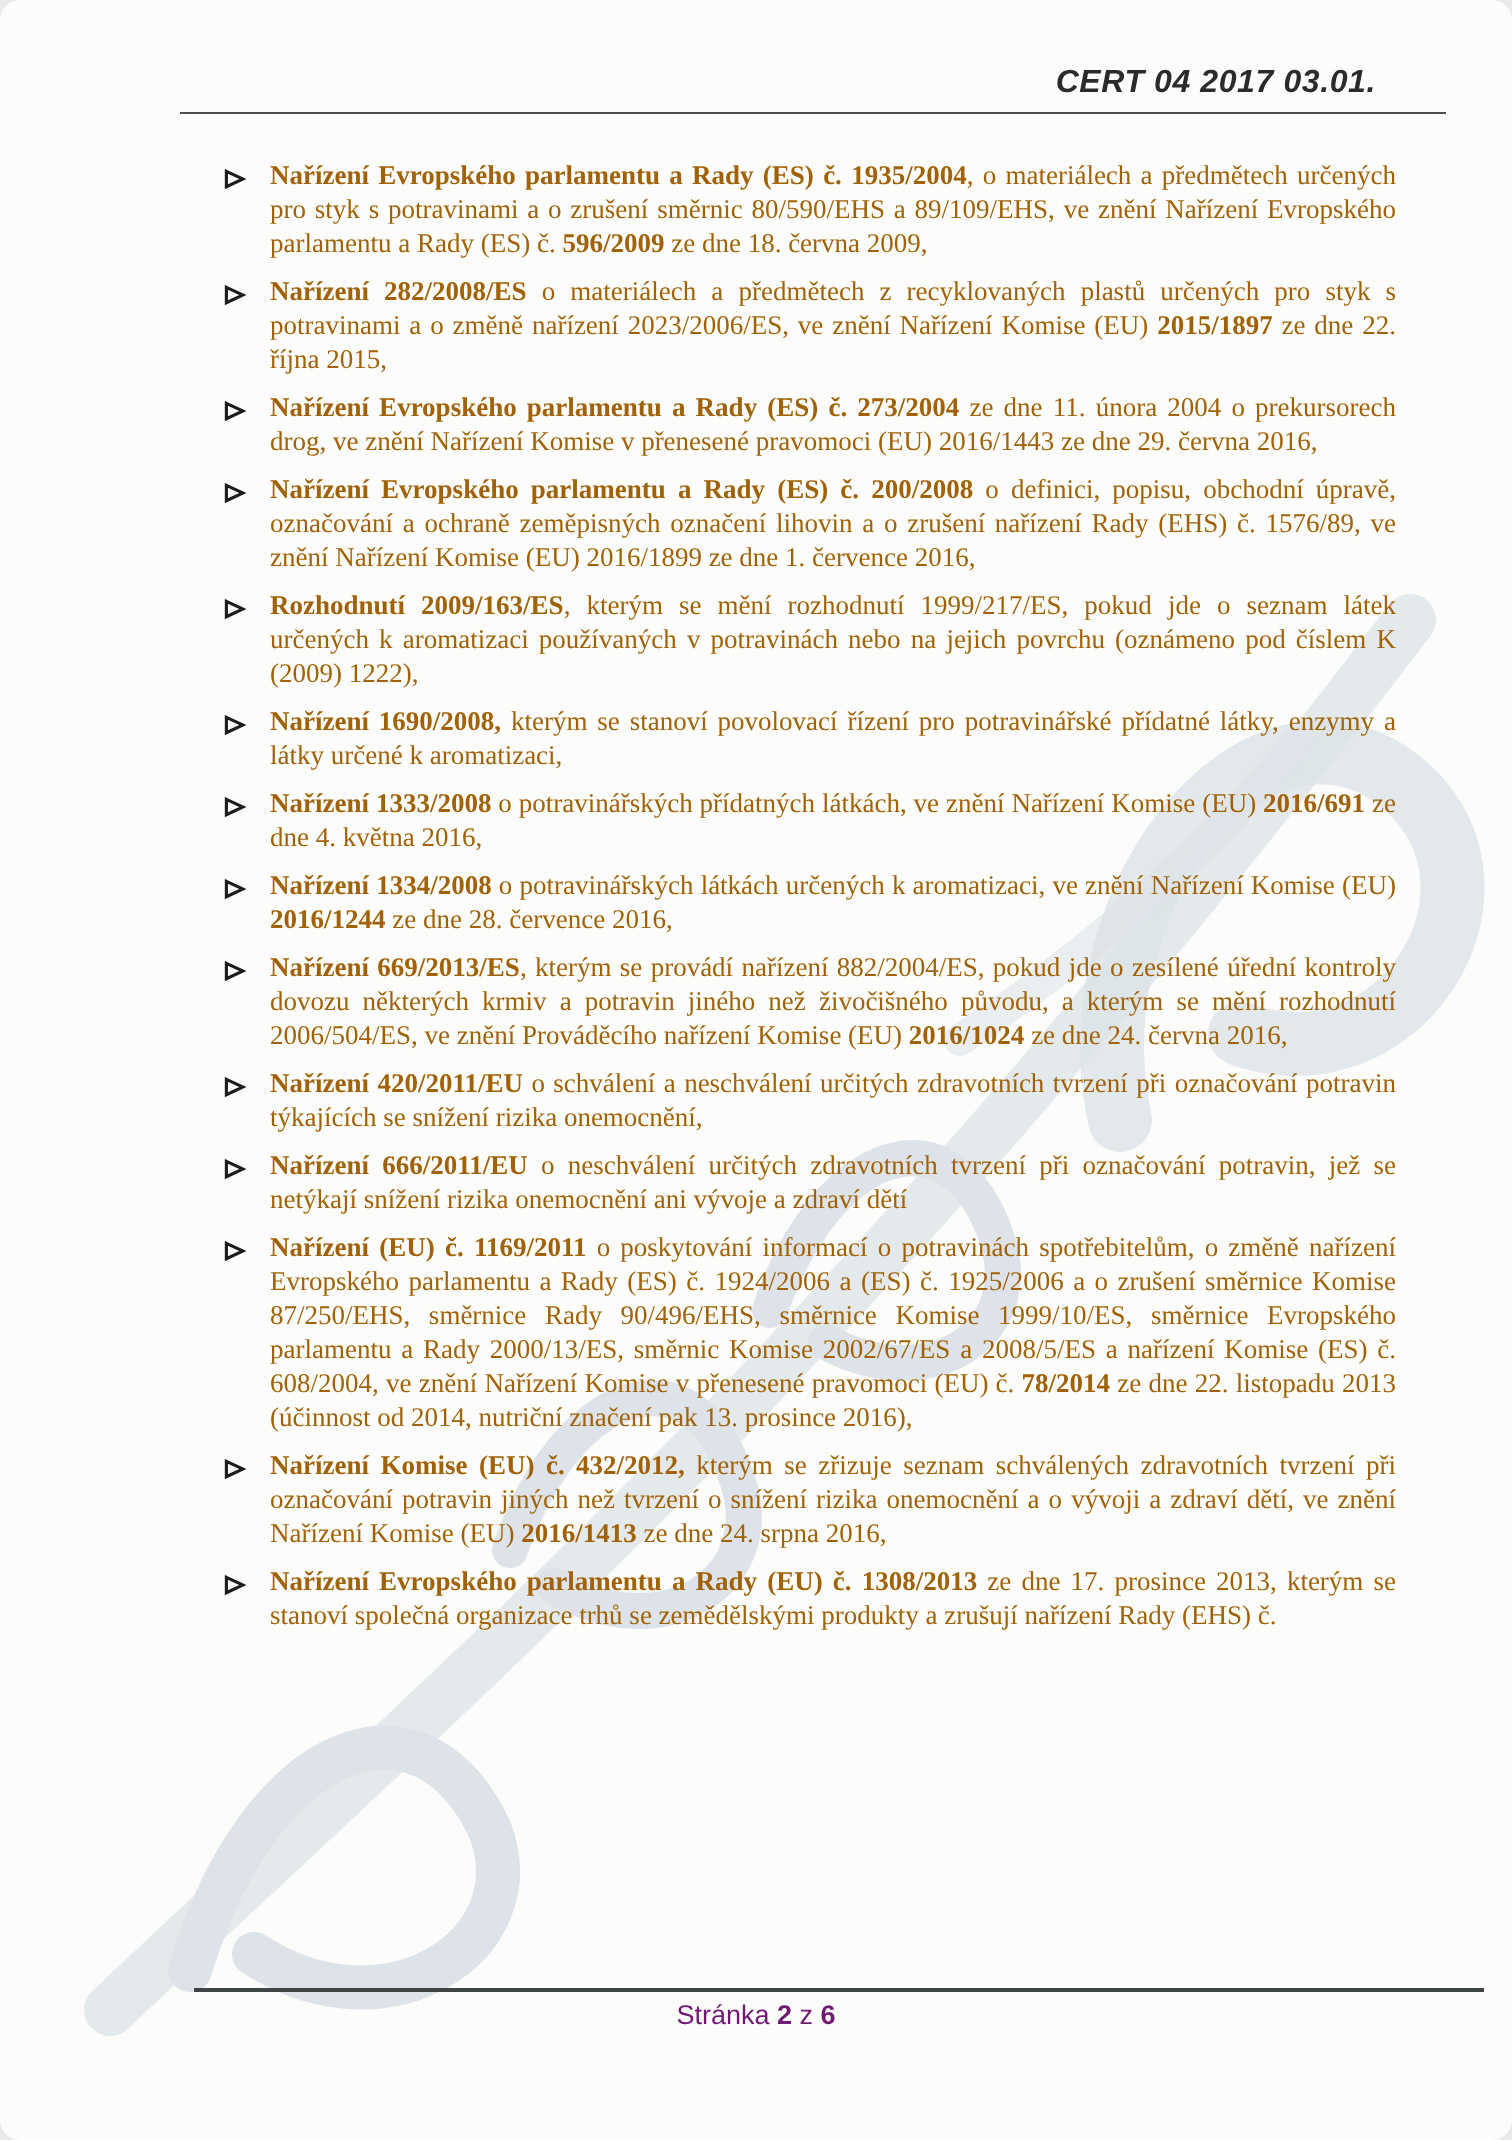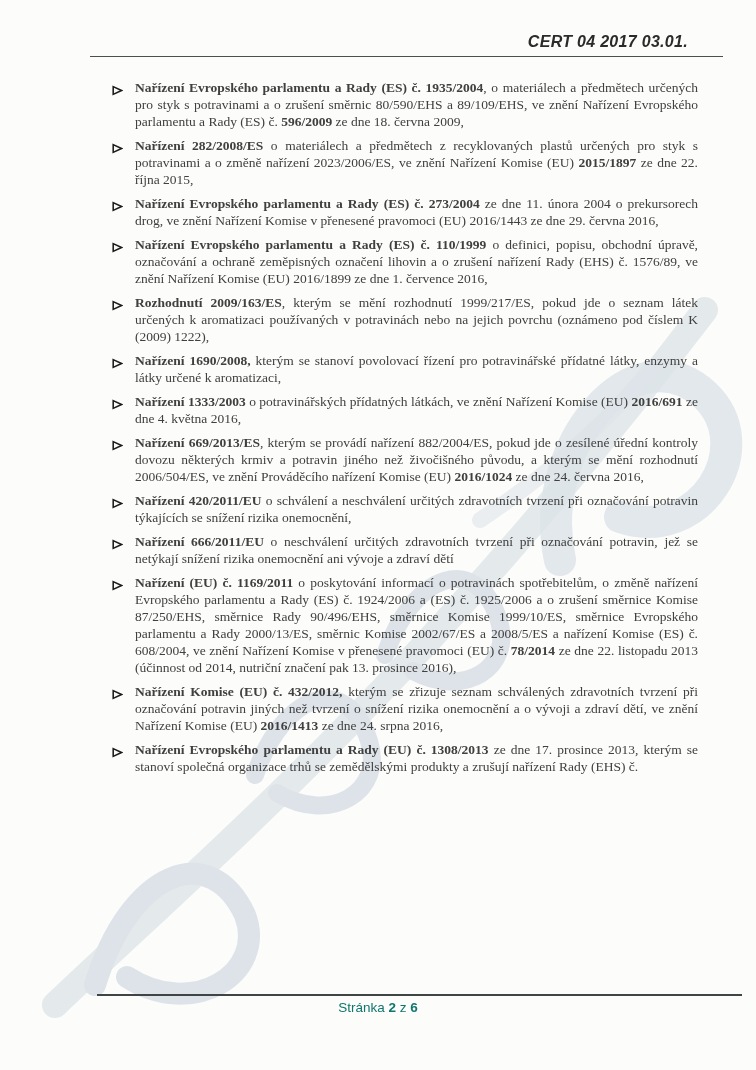--- a/index.html
+++ b/index.html
@@ -7,20 +7,21 @@
     width:756px;height:1070px;
     background:#e9e9e9;
     font-family:"Liberation Serif", serif;
   }
   .page{
     position:relative;
     width:756px;height:1070px;
     background:#fcfcfa;
     overflow:hidden;
     color:#1e1e1e;
+    border-radius:10px;
   }
   
   .watermark{
     position:absolute;inset:0;
     pointer-events:none;
     z-index:0;
   }
   
   .header-code{
     position:absolute;
@@ -55,38 +56,38 @@
   }
   .bullet{
     flex:0 0 23px;
     padding-top:3px;
   }
   .text{
     flex:1;
     font-size:13.5px;
     line-height:17px;
     text-align:justify;
-    color:#404040;
+    color:#a16207;
   }
   .text b{font-weight:700;}
   
   .footer-rule{
     position:absolute;
     left:97px;right:14px;top:994px;
     height:0;
     border-top:2px solid #3f4444;
     z-index:2;
   }
   .footer-text{
     position:absolute;
     top:1000px;left:0;right:0;
     text-align:center;
     font-family:"Liberation Sans", sans-serif;
     font-size:13.5px;
-    color:#0f766e;
+    color:#701a75;
     z-index:2;
   }
   .footer-text b{font-weight:700;}
 </style>
 </head>
 <body>
 
 <div class="page">
 
   <svg class="watermark" width="756" height="1070" viewBox="0 0 756 1070" aria-hidden="true">
@@ -119,39 +120,45 @@
       <li class="item">
         <span class="bullet"><svg viewBox="0 0 12 12" width="11" height="11">
             <path d="M1.3 1.8 L10.4 6 L1.3 10.2 Z" fill="#f9f9f7" stroke="#1c1c1c" stroke-width="1.7" stroke-linejoin="miter"></path>
           </svg></span>
         <span class="text"><b>Nařízení Evropského parlamentu a Rady (ES) č. 273/2004</b><span> ze dne 11. února 2004 o prekursorech drog, ve znění Nařízení Komise v přenesené pravomoci (EU) 2016/1443 ze dne 29. června 2016,</span></span>
       </li>
       <li class="item">
         <span class="bullet"><svg viewBox="0 0 12 12" width="11" height="11">
             <path d="M1.3 1.8 L10.4 6 L1.3 10.2 Z" fill="#f9f9f7" stroke="#1c1c1c" stroke-width="1.7" stroke-linejoin="miter"></path>
           </svg></span>
-        <span class="text"><b>Nařízení Evropského parlamentu a Rady (ES) č. 110/1999</b><span> o definici, popisu, obchodní úpravě, označování a ochraně zeměpisných označení lihovin a o zrušení nařízení Rady (EHS) č. 1576/89, ve znění Nařízení Komise (EU) 2016/1899 ze dne 1. července 2016,</span></span>
+        <span class="text"><b>Nařízení Evropského parlamentu a Rady (ES) č. 200/2008</b><span> o definici, popisu, obchodní úpravě, označování a ochraně zeměpisných označení lihovin a o zrušení nařízení Rady (EHS) č. 1576/89, ve znění Nařízení Komise (EU) 2016/1899 ze dne 1. července 2016,</span></span>
       </li>
       <li class="item">
         <span class="bullet"><svg viewBox="0 0 12 12" width="11" height="11">
             <path d="M1.3 1.8 L10.4 6 L1.3 10.2 Z" fill="#f9f9f7" stroke="#1c1c1c" stroke-width="1.7" stroke-linejoin="miter"></path>
           </svg></span>
         <span class="text"><b>Rozhodnutí 2009/163/ES</b><span>, kterým se mění rozhodnutí 1999/217/ES, pokud jde o seznam látek určených k aromatizaci používaných v potravinách nebo na jejich povrchu (oznámeno pod číslem K (2009) 1222),</span></span>
       </li>
       <li class="item">
         <span class="bullet"><svg viewBox="0 0 12 12" width="11" height="11">
             <path d="M1.3 1.8 L10.4 6 L1.3 10.2 Z" fill="#f9f9f7" stroke="#1c1c1c" stroke-width="1.7" stroke-linejoin="miter"></path>
           </svg></span>
         <span class="text"><b>Nařízení 1690/2008,</b><span> kterým se stanoví povolovací řízení pro potravinářské přídatné látky, enzymy a látky určené k aromatizaci,</span></span>
       </li>
       <li class="item">
         <span class="bullet"><svg viewBox="0 0 12 12" width="11" height="11">
             <path d="M1.3 1.8 L10.4 6 L1.3 10.2 Z" fill="#f9f9f7" stroke="#1c1c1c" stroke-width="1.7" stroke-linejoin="miter"></path>
           </svg></span>
-        <span class="text"><b>Nařízení 1333/2003</b><span> o potravinářských přídatných látkách, ve znění Nařízení Komise (EU) </span><b>2016/691</b><span> ze dne 4. května 2016,</span></span>
+        <span class="text"><b>Nařízení 1333/2008</b><span> o potravinářských přídatných látkách, ve znění Nařízení Komise (EU) </span><b>2016/691</b><span> ze dne 4. května 2016,</span></span>
+      </li>
+      <li class="item">
+        <span class="bullet"><svg viewBox="0 0 12 12" width="11" height="11">
+            <path d="M1.3 1.8 L10.4 6 L1.3 10.2 Z" fill="#f9f9f7" stroke="#1c1c1c" stroke-width="1.7" stroke-linejoin="miter"></path>
+          </svg></span>
+        <span class="text"><b>Nařízení 1334/2008</b><span> o potravinářských látkách určených k aromatizaci, ve znění Nařízení Komise (EU) </span><b>2016/1244</b><span> ze dne 28. července 2016,</span></span>
       </li>
       <li class="item">
         <span class="bullet"><svg viewBox="0 0 12 12" width="11" height="11">
             <path d="M1.3 1.8 L10.4 6 L1.3 10.2 Z" fill="#f9f9f7" stroke="#1c1c1c" stroke-width="1.7" stroke-linejoin="miter"></path>
           </svg></span>
         <span class="text"><b>Nařízení 669/2013/ES</b><span>, kterým se provádí nařízení  882/2004/ES, pokud jde o zesílené úřední kontroly dovozu některých krmiv a potravin jiného než živočišného původu, a kterým se mění rozhodnutí 2006/504/ES, ve znění Prováděcího nařízení Komise (EU) </span><b>2016/1024</b><span> ze dne 24. června 2016,</span></span>
       </li>
       <li class="item">
         <span class="bullet"><svg viewBox="0 0 12 12" width="11" height="11">
             <path d="M1.3 1.8 L10.4 6 L1.3 10.2 Z" fill="#f9f9f7" stroke="#1c1c1c" stroke-width="1.7" stroke-linejoin="miter"></path>

